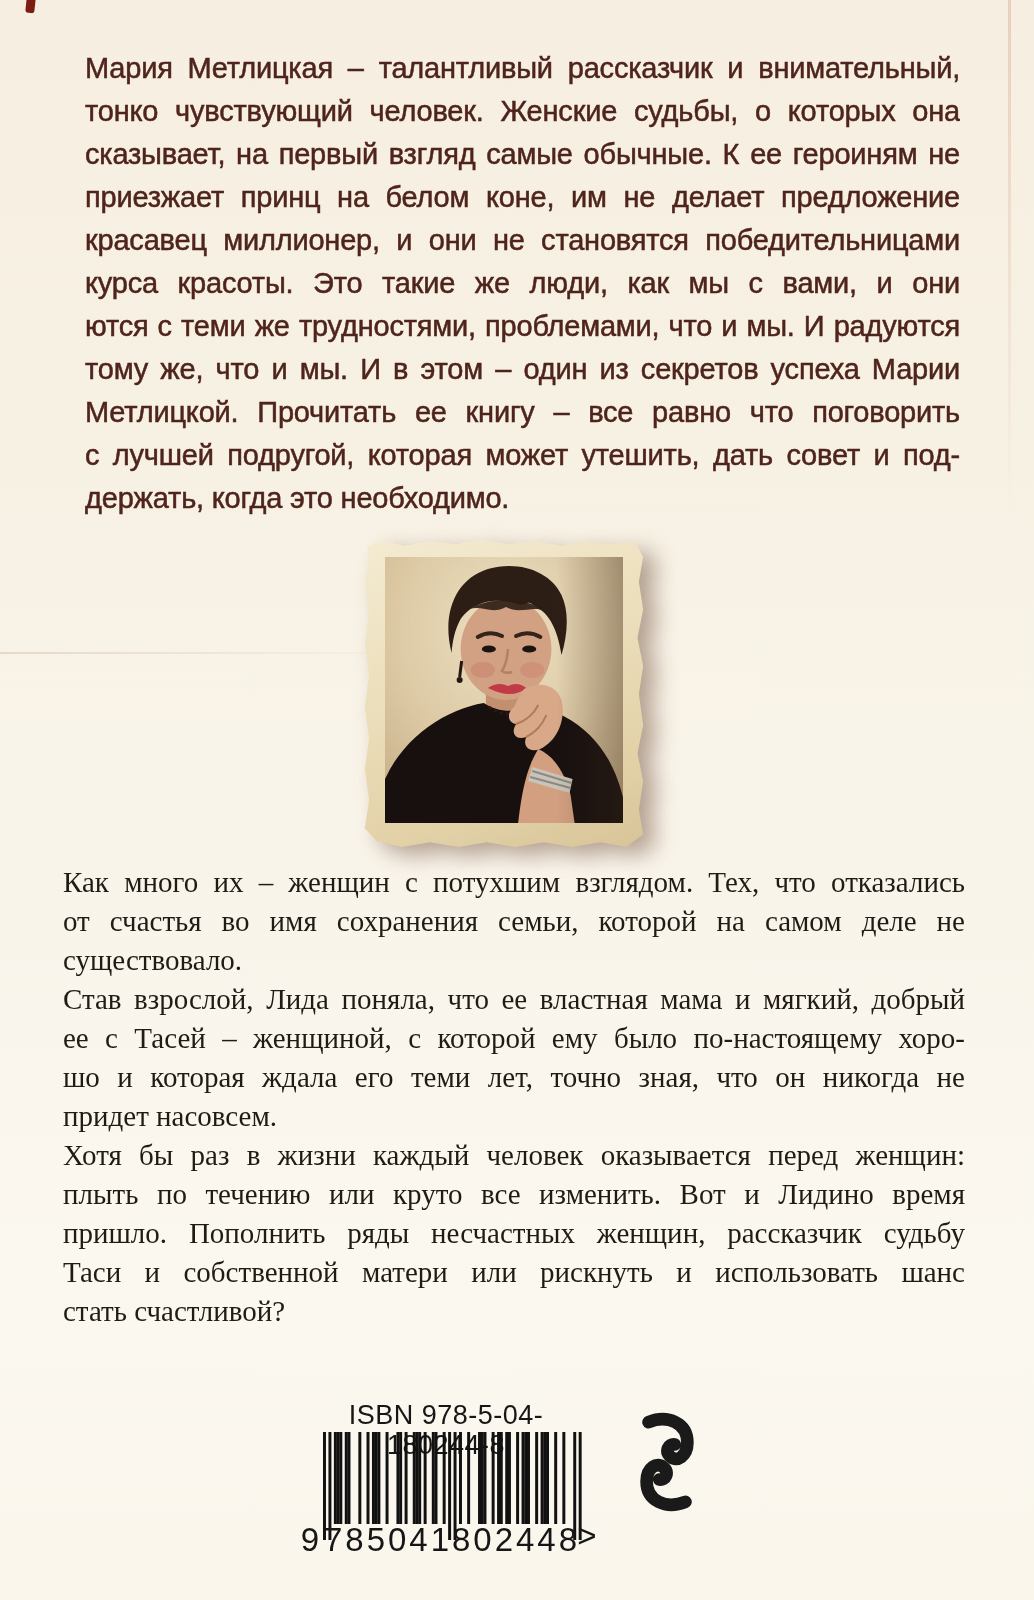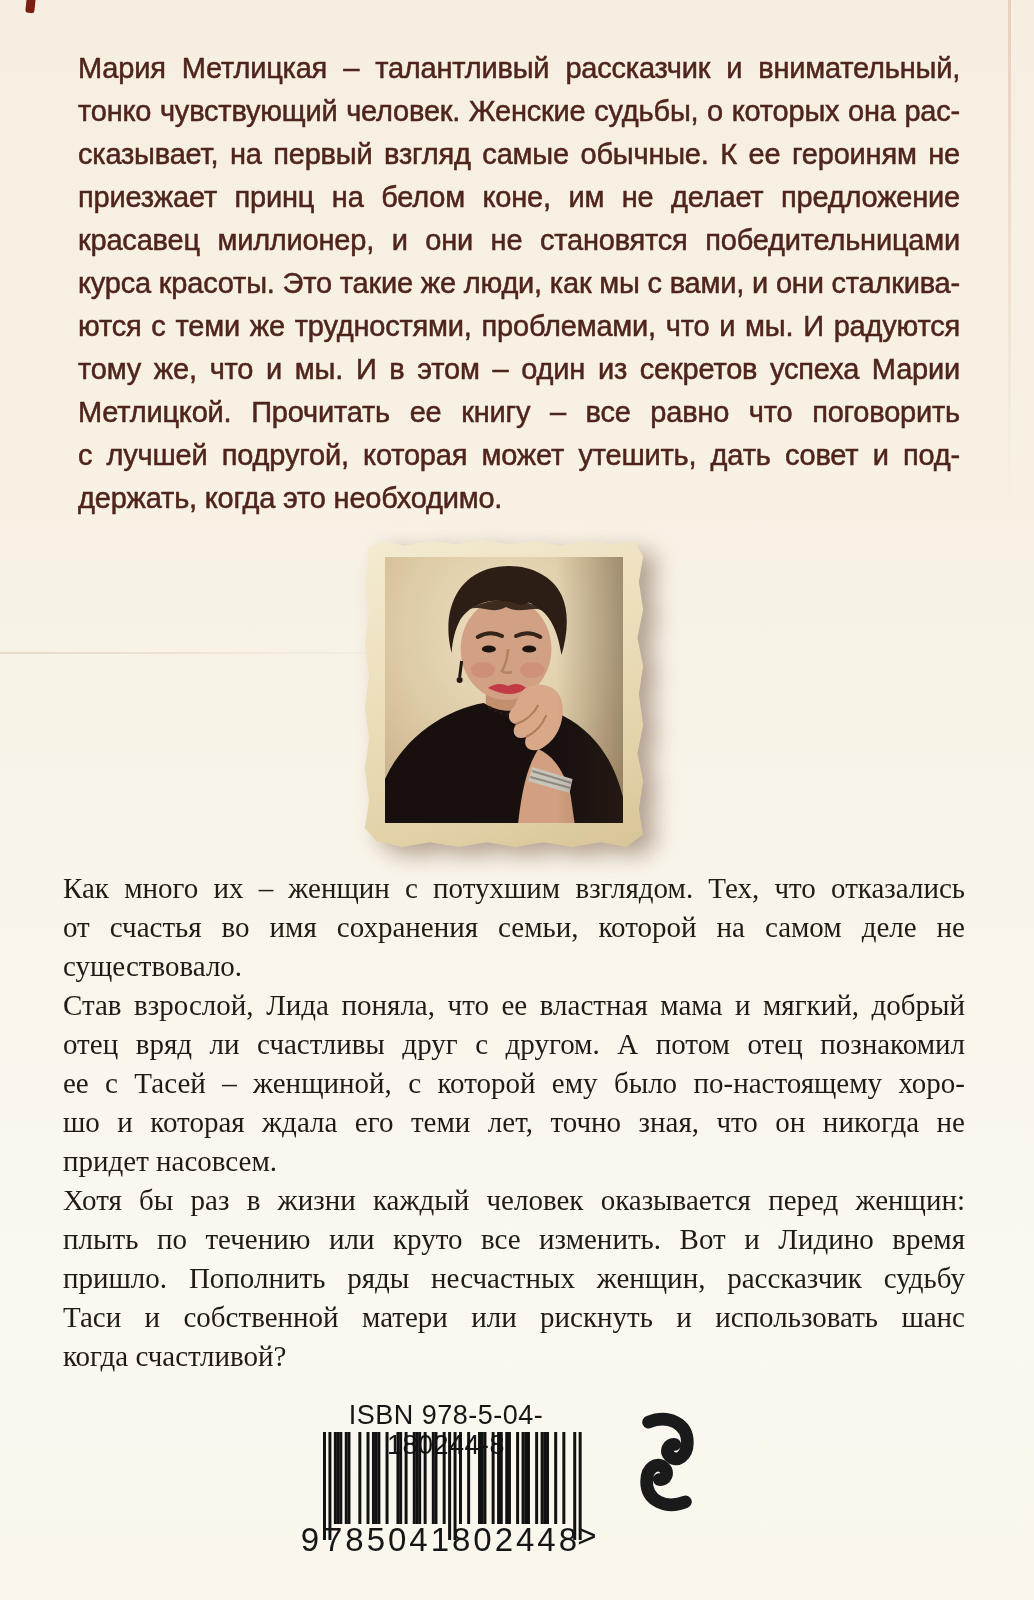--- a/index.html
+++ b/index.html
@@ -27,21 +27,21 @@
   }
   .line.last{text-align-last:left;-moz-text-align-last:left;}
 
   .intro{
     position:absolute;left:78px;top:47px;width:882px;
     font-family:"Liberation Sans",sans-serif;
     font-size:29px;letter-spacing:-0.2px;
     color:#4f241c;
     -webkit-text-stroke:0.5px #4f241c;
   }
-  .intro .line{height:43px;line-height:43px;}
+  .intro .line{height:43px;line-height:43px;margin-left:7px;}
 
   .synopsis{
     position:absolute;left:63px;top:863px;width:902px;
     font-family:"Liberation Serif",serif;
     font-size:29px;
     color:#221a15;
   }
   .synopsis .line{height:39px;line-height:39px;}
 
   
@@ -126,39 +126,38 @@
         <path d="M130,167 C140,164 148,156 152,148" stroke="#b07a58" stroke-width="2" fill="none"></path>
         <path d="M152,192 C166,198 178,214 184,238 L188,266 L132,266 C136,230 142,208 152,192 Z" fill="#d2a080"></path>
         <path d="M146,210 L186,222 L183,236 L142,224 Z" fill="#c9c4ba"></path>
         <path d="M146,214 L185,226" stroke="#8f8a80" stroke-width="2"></path>
         <path d="M144,220 L184,231" stroke="#8f8a80" stroke-width="2"></path>
         <rect width="236" height="266" fill="url(#pshade)"></rect>
       </svg>
     </div>
   </div>
 
-  <div class="synopsis" style="color: rgb(34, 26, 21); margin-top: 6px;">
+  <div class="synopsis" style="color: rgb(34, 26, 21);">
     <div class="para">
         <div class="line">Как много их – женщин с потухшим взглядом. Тех, что отказались</div>
         <div class="line">от счастья во имя сохранения семьи, которой на самом деле не</div>
         <div class="line last">существовало.</div>
       </div>
     <div class="para">
         <div class="line">Став взрослой, Лида поняла, что ее властная мама и мягкий, добрый</div>
-        <div class="line">отец вряд ли счастливы друг с другом. А потом отец познакомил</div>
         <div class="line">ее с Тасей – женщиной, с которой ему было по-настоящему хоро-</div>
         <div class="line">шо и которая ждала его теми лет, точно зная, что он никогда не</div>
         <div class="line last">придет насовсем.</div>
       </div>
     <div class="para">
         <div class="line">Хотя бы раз в жизни каждый человек оказывается перед женщин:</div>
         <div class="line">плыть по течению или круто все изменить. Вот и Лидино время</div>
         <div class="line">пришло. Пополнить ряды несчастных женщин, рассказчик судьбу</div>
         <div class="line">Таси и собственной матери или рискнуть и использовать шанс</div>
-        <div class="line last">когда счастливой?</div>
+        <div class="line last">стать счастливой?</div>
       </div>
   </div>
 
   <div class="isbn-label">ISBN 978-5-04-180244-8</div>
 
   <svg class="barcode" viewBox="0 0 300 132" xmlns="http://www.w3.org/2000/svg">
     <g id="barcode-bars" fill="#111111">
         <rect x="27.00" y="0" width="2.97" height="108"></rect>
         <rect x="32.44" y="0" width="2.97" height="108"></rect>
         <rect x="37.88" y="0" width="2.97" height="92"></rect>

